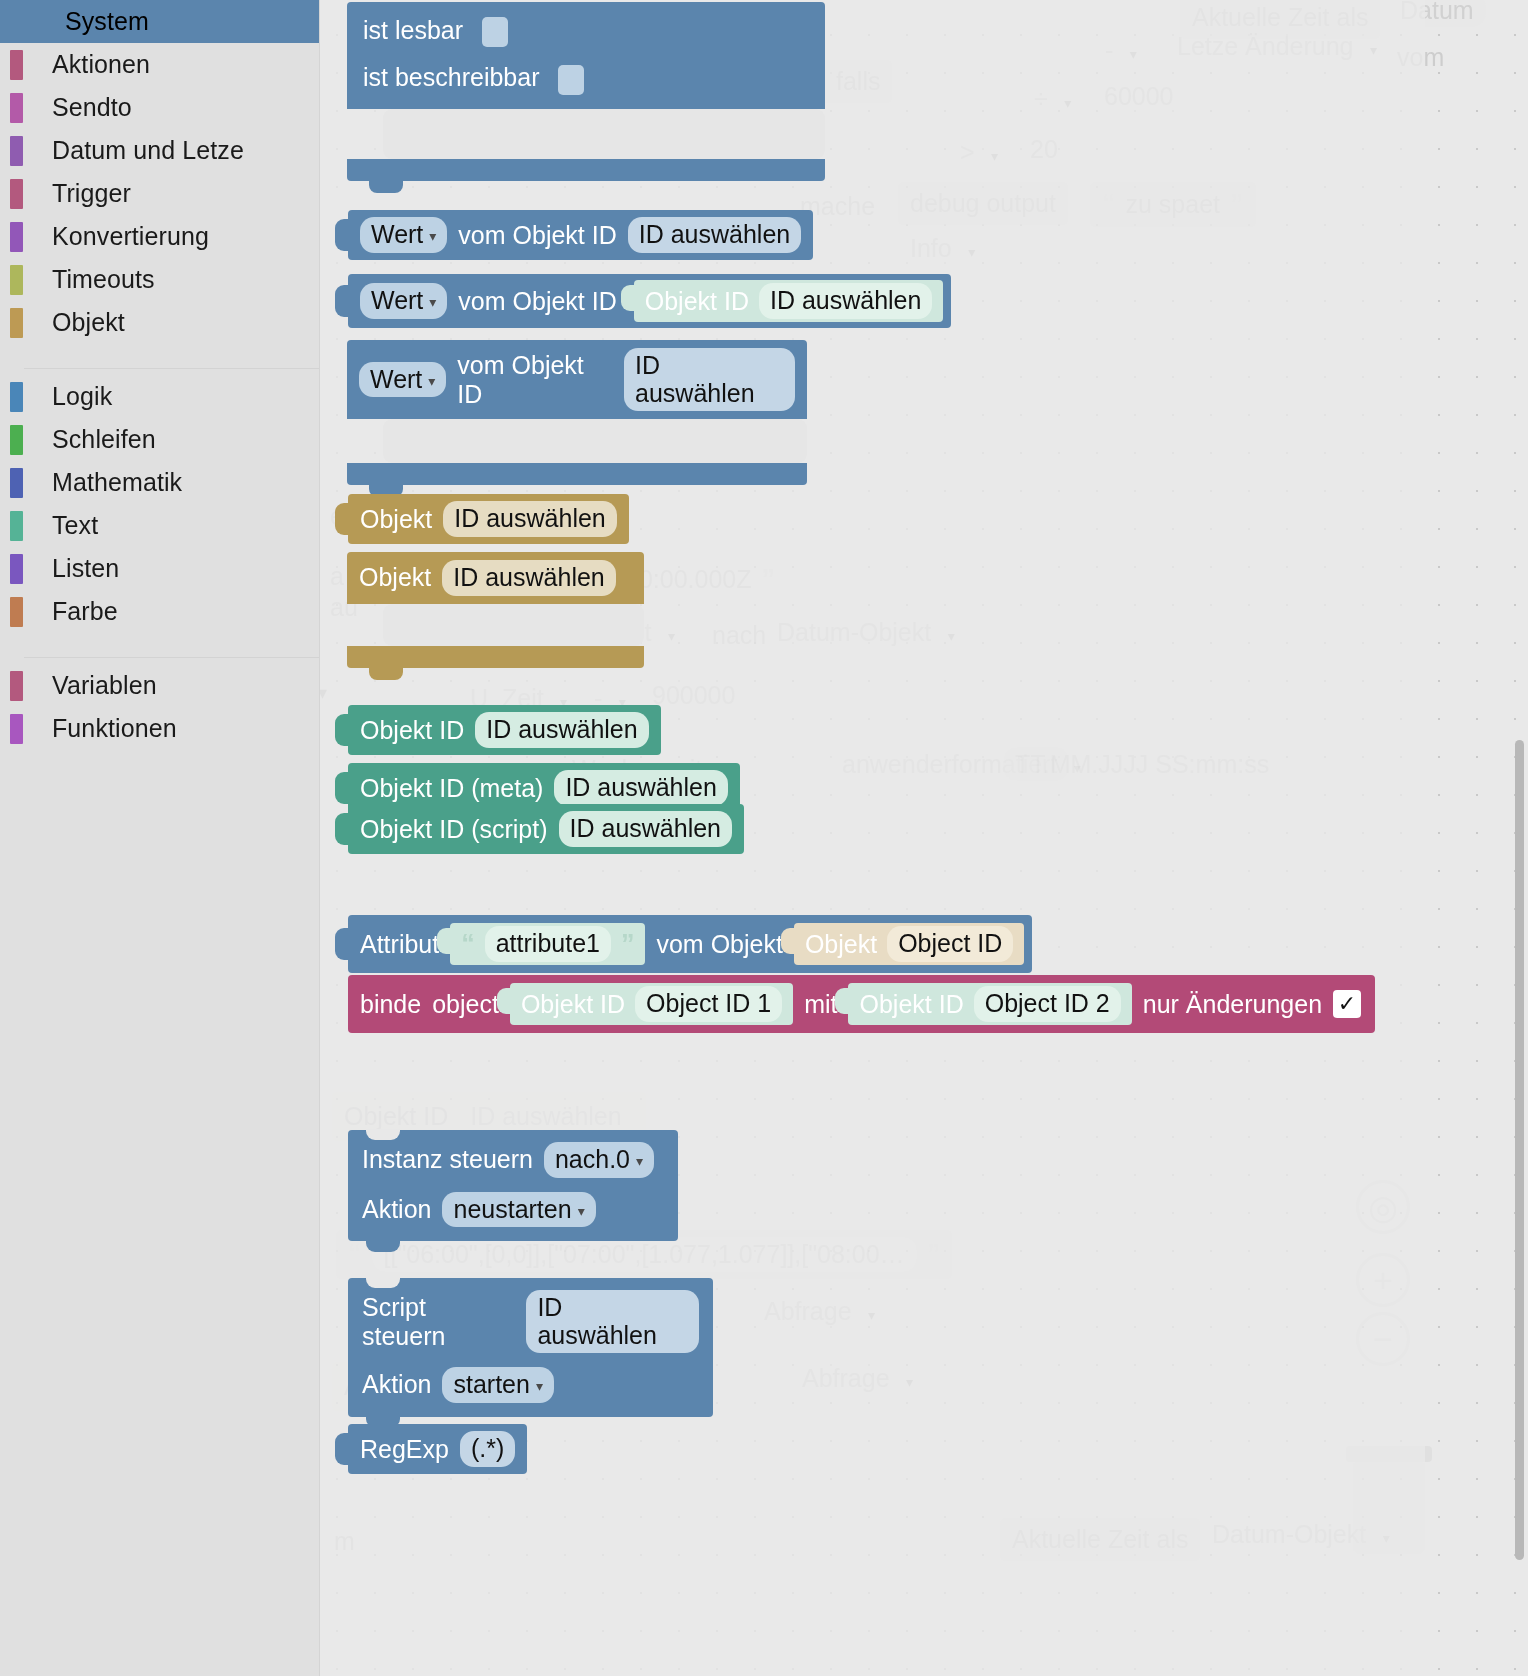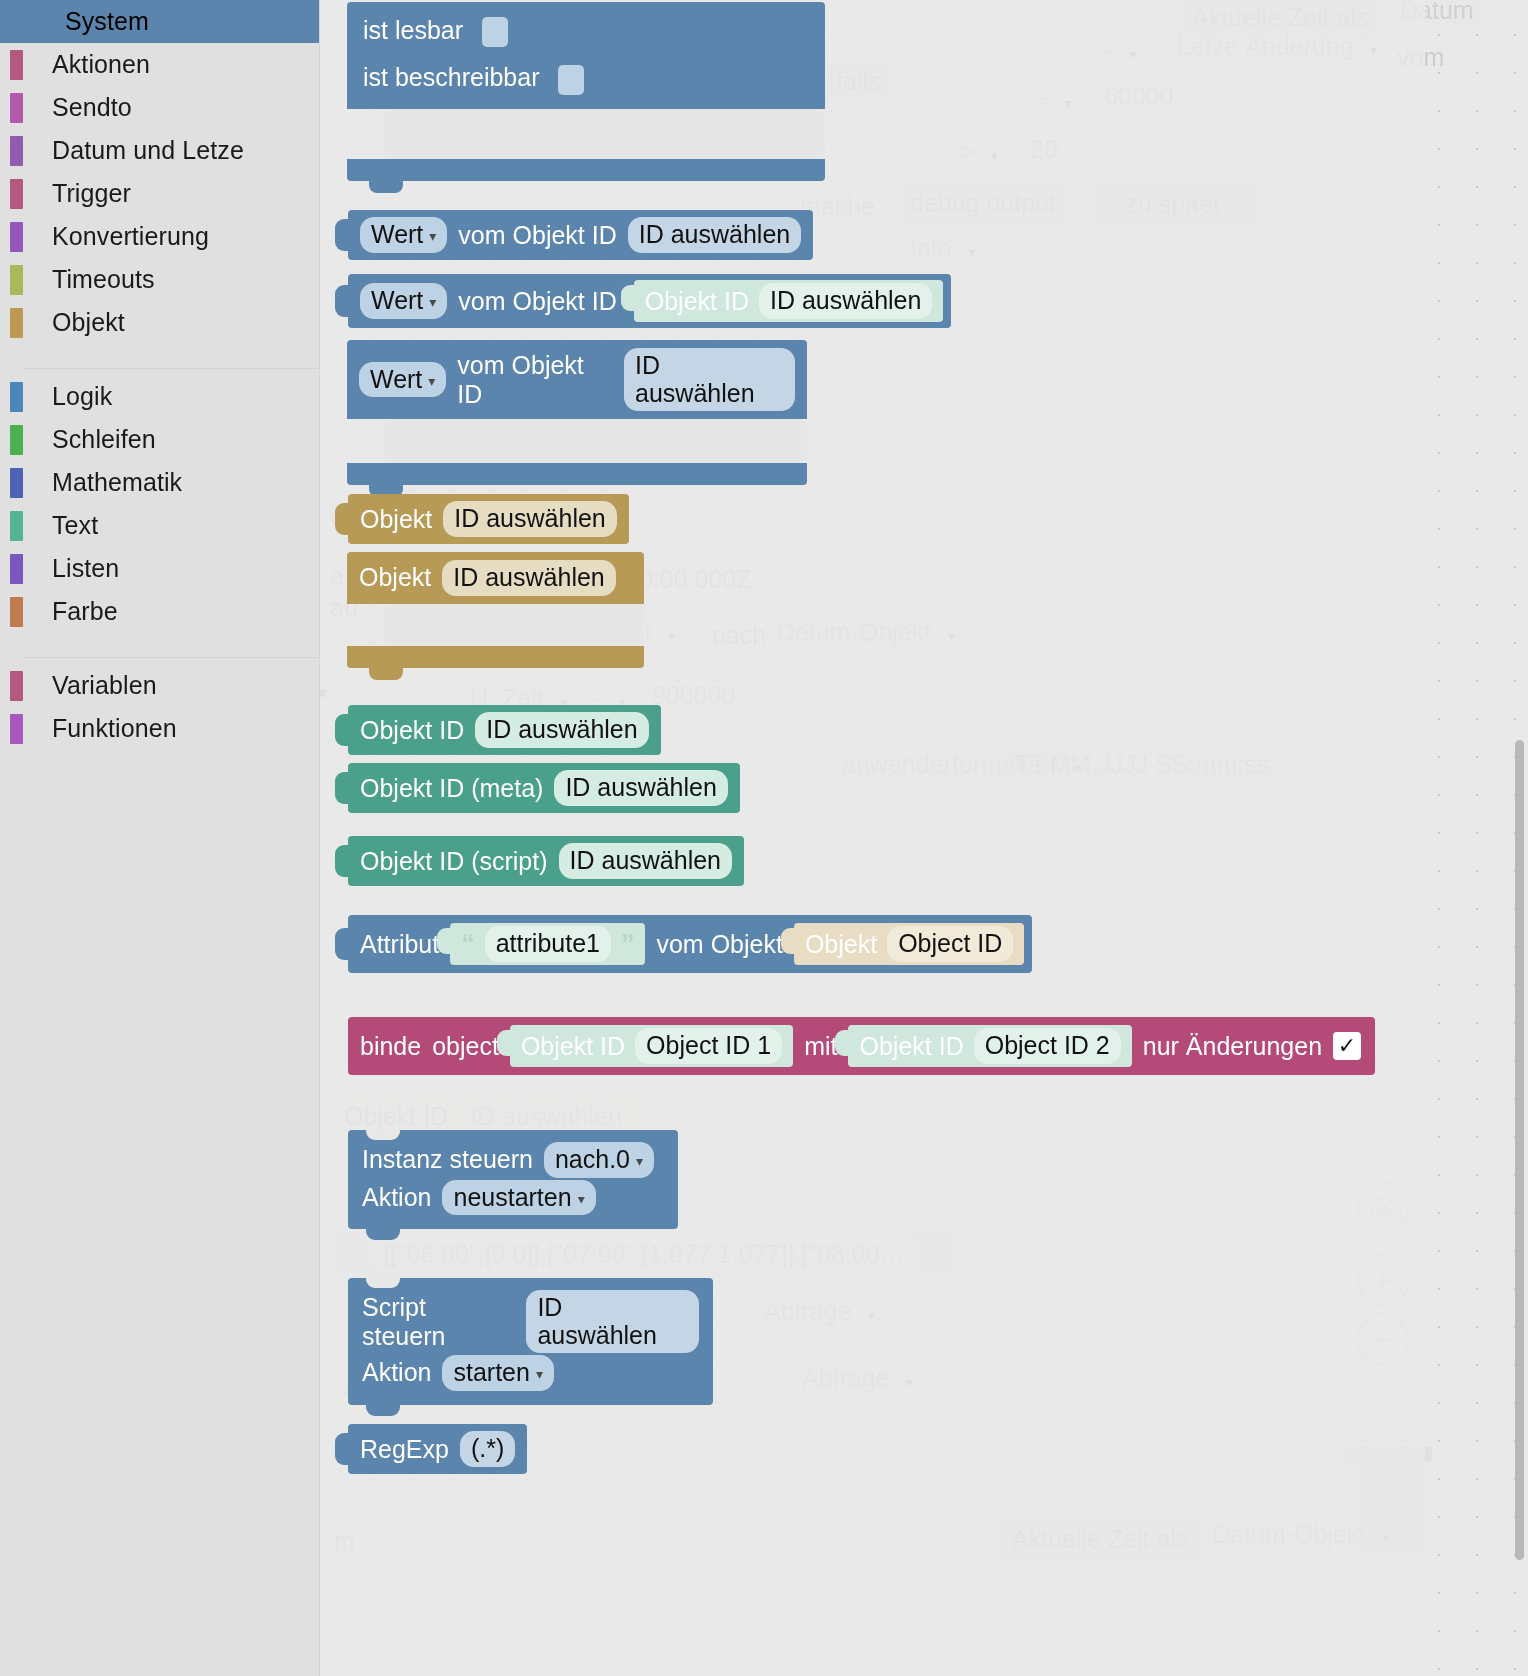--- a/index.html
+++ b/index.html
@@ -136,21 +136,21 @@
   .chkmark {
     display: inline-flex; align-items:center; justify-content:center;
     width: 28px; height: 28px; background: #fff; border-radius: 4px;
     color: #111; font-size: 22px;
   }
 
   
   .blk2 {
     position: absolute; background: #5b85ad; color: #fff;
     border-radius: 4px; padding: 12px 14px 14px 14px;
-    display: flex; flex-direction: column; gap: 2px;
+    display: flex; flex-direction: column; gap: 14px;
     font-size: 25px;
   }
   .blk2 .row { display: flex; align-items: center; gap: 11px; }
   .blk2-nub {
     position: absolute; left: 18px; top: -1px; width: 34px; height: 11px;
     background: #e8e8e8; border-radius: 0 0 9px 9px;
   }
   .blk2-tab {
     position: absolute; left: 18px; bottom: -11px; width: 34px; height: 11px;
     background: #5b85ad; border-radius: 0 0 9px 9px;
@@ -445,21 +445,21 @@
     </div>
 
     <div class="blk c-text" style="left:28px;top:763px;">
       <span class="plug">
           <i></i>
         </span>
       <span>Objekt ID (meta)</span>
       <span class="fld mint">ID auswählen</span>
     </div>
 
-    <div class="blk c-text" style="left:28px;top:836px;">
+    <div class="blk c-text" style="left:28px;top:804px;">
       <span class="plug">
           <i></i>
         </span>
       <span>Objekt ID (script)</span>
       <span class="fld mint">ID auswählen</span>
     </div>
 
     <div class="blk c-logic" style="left:28px;top:915px;height:58px;padding-right:8px;">
       <span class="plug">
           <i></i>
@@ -476,21 +476,21 @@
       <span>vom Objekt</span>
       <span class="inner c-obj-in">
         <span class="plug">
             <i></i>
           </span>
         <span>Objekt</span>
         <span class="fld tan" style="background:#f2ead8;">Object ID</span>
       </span>
     </div>
 
-    <div class="blk c-bind" style="left:28px;top:1017px;height:58px;padding-right:14px;">
+    <div class="blk c-bind" style="left:28px;top:975px;height:58px;padding-right:14px;">
       <span>binde</span>
       <span>object</span>
       <span class="inner c-text-in">
         <span class="plug">
             <i></i>
           </span>
         <span>Objekt ID</span>
         <span class="fld mint-lite">Object ID 1</span>
       </span>
       <span>mit</span>

